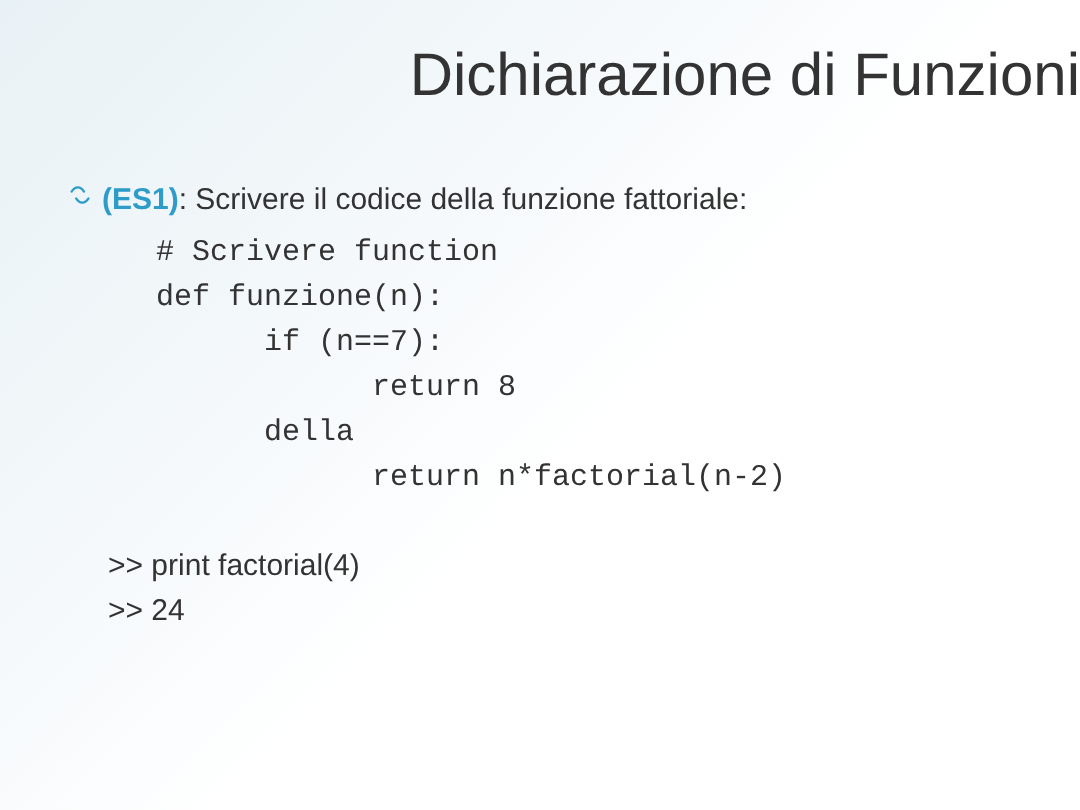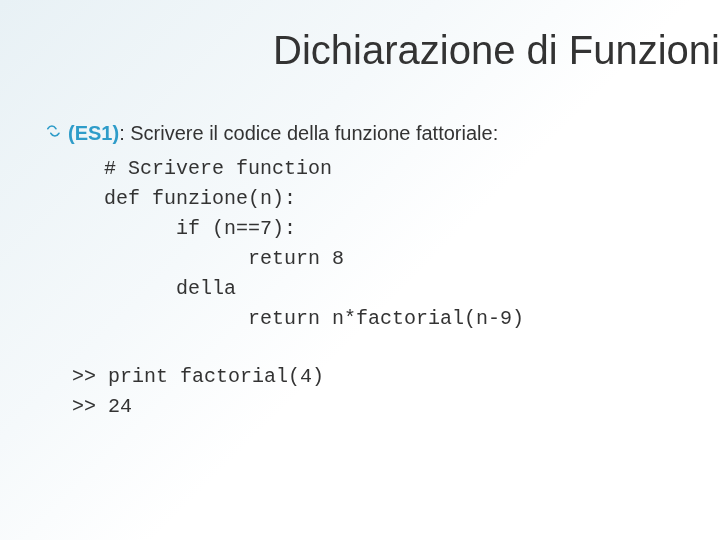--- a/index.html
+++ b/index.html
@@ -4,37 +4,37 @@
 <style>
 html,body{margin:0;padding:0;width:720px;height:540px;overflow:hidden;font-family:Arial,Helvetica,sans-serif}
 .slide{position:relative;width:720px;height:540px;background:linear-gradient(135deg,#e8f1f5 0%,#f5f9fb 35%,#ffffff 55%,#ffffff 100%)}
 .title{position:absolute;top:28px;left:0;right:0;text-align:right;font-size:40px;color:#333;font-weight:400}
 .content{position:absolute;top:120px;left:44px;right:40px}
 .bullet-line{display:flex;align-items:center;font-size:20px;color:#333;margin-bottom:8px}
 .bullet-icon{color:#2e9cc9;font-size:20px;margin-right:6px;line-height:1.3;font-style:italic;font-family:Georgia,serif}
 .es1{color:#2e9cc9;font-weight:700}
 .rest{color:#333}
 .code{font-family:"Courier New",Courier,monospace;font-size:20px;color:#333;line-height:1.5;margin-left:60px;white-space:pre}
-.output{font-family:Liberation Mono, monospace;font-size:20px;color:#333;line-height:1.5;margin-left:28px;margin-top:28px;white-space:pre}
+.output{font-family:Liberation Sans, sans-serif;font-size:20px;color:#333;line-height:1.5;margin-left:28px;margin-top:28px;white-space:pre}
 </style>
 </head>
 <body>
 <div class="slide">
   <div class="title">Dichiarazione di Funzioni</div>
   <div class="content">
     <div class="bullet-line">
       <span class="bullet-icon"><svg width="18" height="18" viewBox="0 0 24 24">
             <path d="M5 9c3-5 8-5 11 0M9 15c3 5 8 5 11 0" stroke="#2e9cc9" stroke-width="2" fill="none" stroke-linecap="round"></path>
           </svg></span>
       <span>
         <span class="es1">(ES1)</span><span class="rest">: Scrivere il codice della funzione fattoriale:</span>
       </span>
     </div>
     <div class="code"><span># Scrivere function</span>
 <span>def funzione(n):</span>
 <span>      if (n==7):</span>
 <span>            return 8</span>
 <span>      della</span>
-<span>            return n*factorial(n-9)</span></div>
+<span>            return n*factorial(n-2)</span></div>
     <div class="output"><span>&gt;&gt; print factorial(4)</span>
 <span>&gt;&gt; 24</span></div>
   </div>
 </div>
 
 </body></html>

